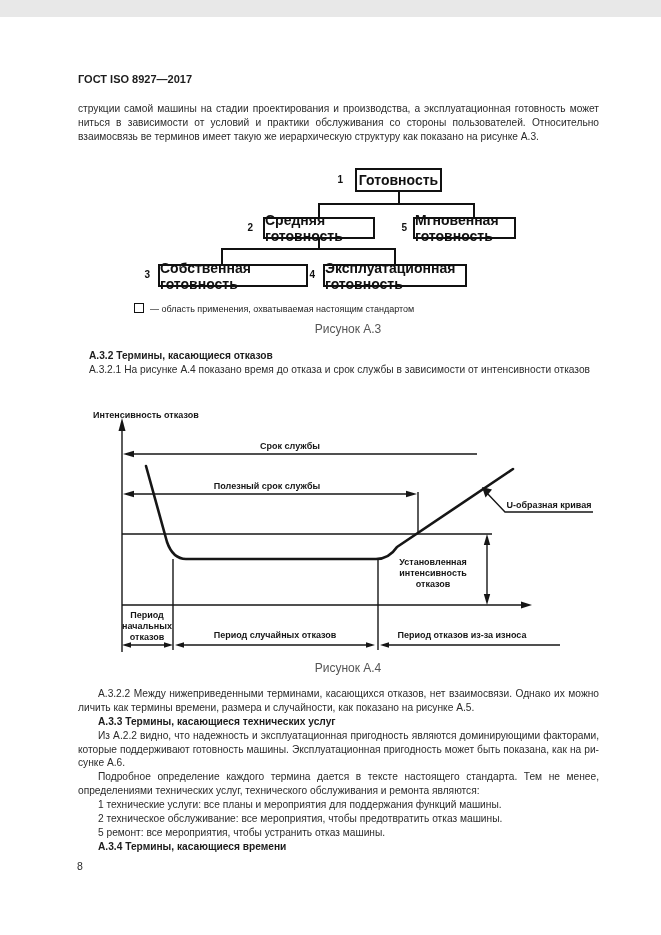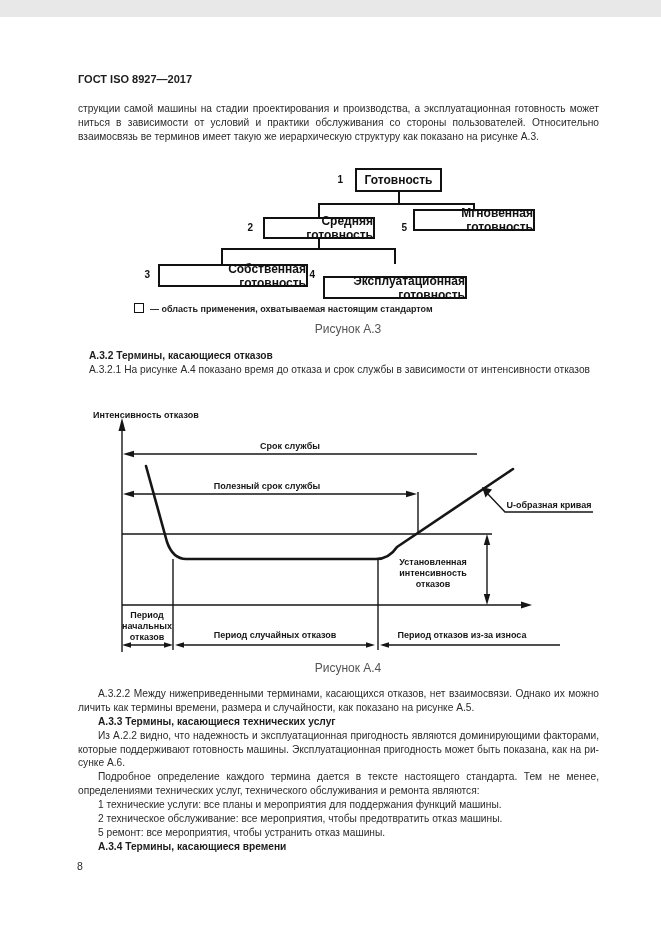--- a/index.html
+++ b/index.html
@@ -10,24 +10,24 @@
   .ln{position:relative;height:13.9px;line-height:13.9px;font-size:10.2px;overflow:hidden;}
   .ln.j{text-align:justify;}
   .ln.j::after{content:"";display:inline-block;width:100%;}
   .ln.ind{text-indent:20px;}
   .ln.b{font-weight:bold;color:#1c1c1c;}
   .hdr{position:absolute;left:78px;top:56px;font-size:11px;font-weight:bold;color:#1c1c1c;}
   .pagenum{position:absolute;left:77px;top:843px;font-size:10.5px;}
   .caption{position:absolute;left:88px;width:520px;text-align:center;font-size:12px;color:#555;}
   
   .fbox{position:absolute;border:2px solid #111;display:flex;align-items:center;justify-content:center;
-        font-size:12px;font-weight:bold;color:#111;text-align:right;box-sizing:border-box;background:#fff;}
+        font-size:14px;font-weight:bold;color:#111;text-align:left;box-sizing:border-box;background:#fff;}
   .fnum{position:absolute;width:18px;text-align:right;font-size:10px;font-weight:bold;color:#111;}
   .cline{position:absolute;background:#111;}
-  .legend{position:absolute;left:134px;top:286px;font-size:9px;font-weight:bold;color:#1c1c1c;}
+  .legend{position:absolute;left:134px;top:286px;font-size:9px;font-weight:normal;color:#1c1c1c;}
   .lsq{display:inline-block;width:8px;height:8px;border:1.5px solid #111;vertical-align:-1px;margin-right:6px;}
   
   .chart{position:absolute;left:0;top:390px;}
   .chart .axline{stroke:#161616;stroke-width:1.4;fill:none;}
   .chart .curve{stroke:#161616;stroke-width:2.6;fill:none;stroke-linejoin:round;stroke-linecap:round;}
   .chart .ah{fill:#161616;stroke:none;}
   .chart text{font-family:"Liberation Sans","DejaVu Sans",sans-serif;font-size:9px;font-weight:bold;fill:#161616;}
 </style>
 </head>
 <body>
@@ -51,25 +51,25 @@
     <div class="cline" style="left:318px;top:222px;width:2px;height:10px"></div>
     <div class="cline" style="left:221px;top:231px;width:175px;height:2px"></div>
     <div class="cline" style="left:221px;top:233px;width:2px;height:14px"></div>
     <div class="cline" style="left:394px;top:233px;width:2px;height:14px"></div>
 
     <div class="fnum" style="left:325px;top:157px">1</div>
     <div class="fbox" style="left:355px;top:151px;width:87px;height:24px">Готовность</div>
     <div class="fnum" style="left:235px;top:205px">2</div>
     <div class="fbox" style="left:263px;top:200px;width:112px;height:22px">Средняя готовность</div>
     <div class="fnum" style="left:389px;top:205px">5</div>
-    <div class="fbox" style="left:413px;top:192px;width:122px;height:22px">Мгновенная готовность</div>
+    <div class="fbox" style="left:413px;top:200px;width:103px;height:22px">Мгновенная готовность</div>
     <div class="fnum" style="left:132px;top:252px">3</div>
     <div class="fbox" style="left:158px;top:247px;width:150px;height:23px">Собственная готовность</div>
     <div class="fnum" style="left:297px;top:252px">4</div>
-    <div class="fbox" style="left:323px;top:259px;width:144px;height:23px">Эксплуатационная готовность</div>
+    <div class="fbox" style="left:323px;top:247px;width:144px;height:23px">Эксплуатационная готовность</div>
 
     <div class="legend">
       <span class="lsq"></span><span>— область применения, охватываемая настоящим стандартом</span>
     </div>
     <div class="caption" style="top:305px">Рисунок А.3</div>
   </div>
 
   <div class="tb" style="left:69px;top:332px">
     <div class="ln b ind">А.3.2 Термины, касающиеся отказов</div>
     <div class="ln j ind">А.3.2.1 На рисунке А.4 показано время до отказа и срок службы в зависимости от интенсивности отказов для</div>

